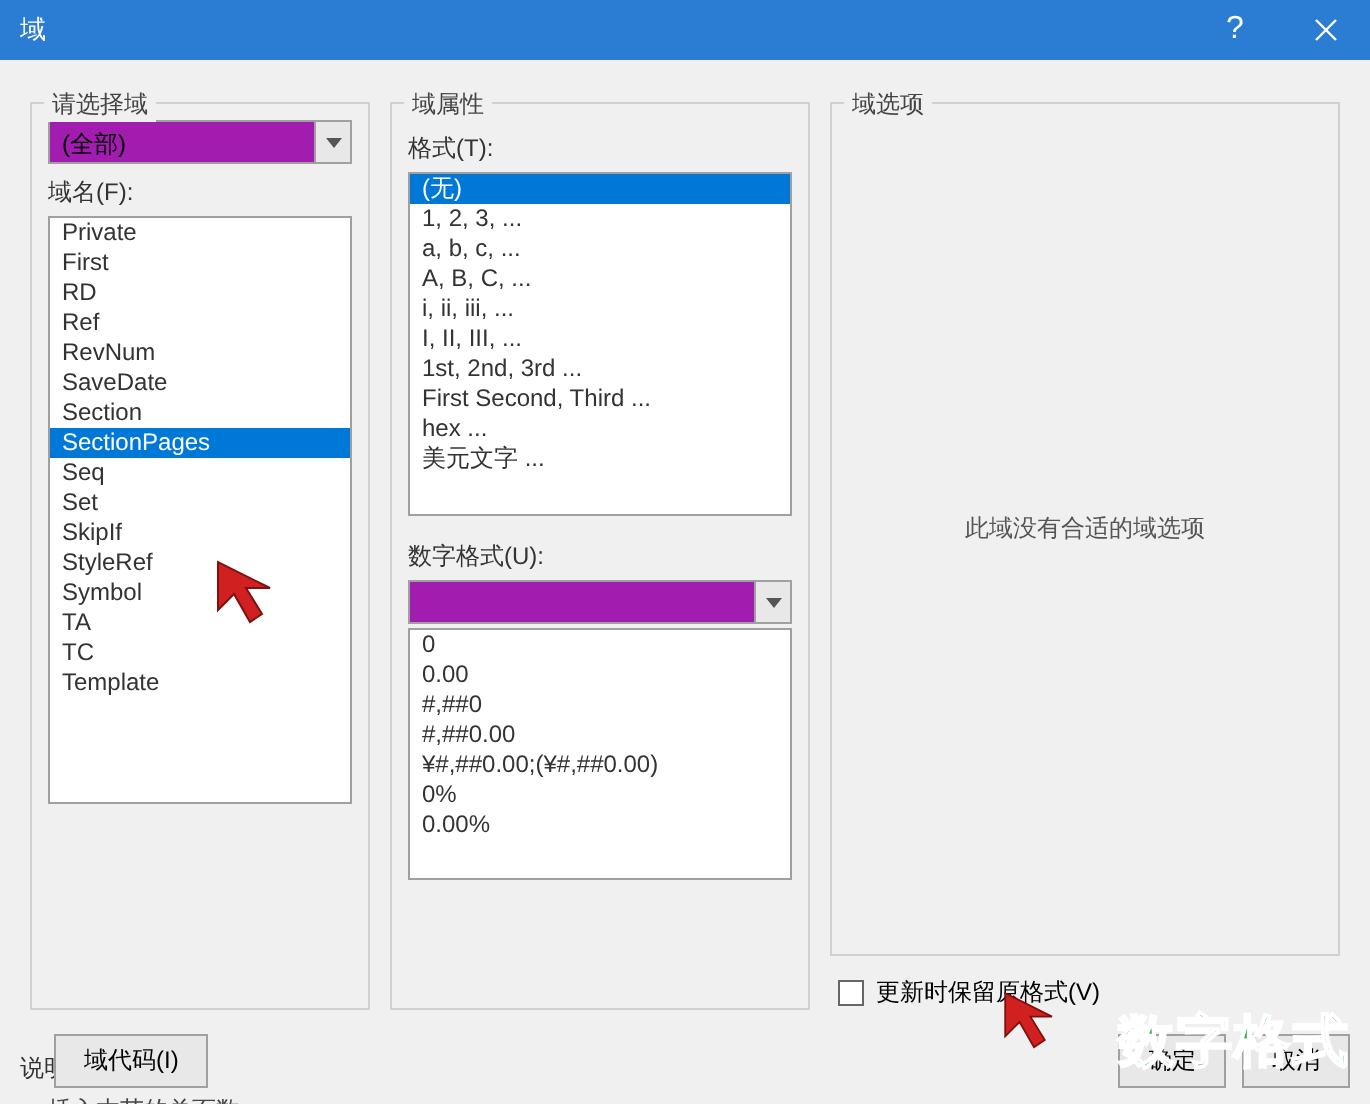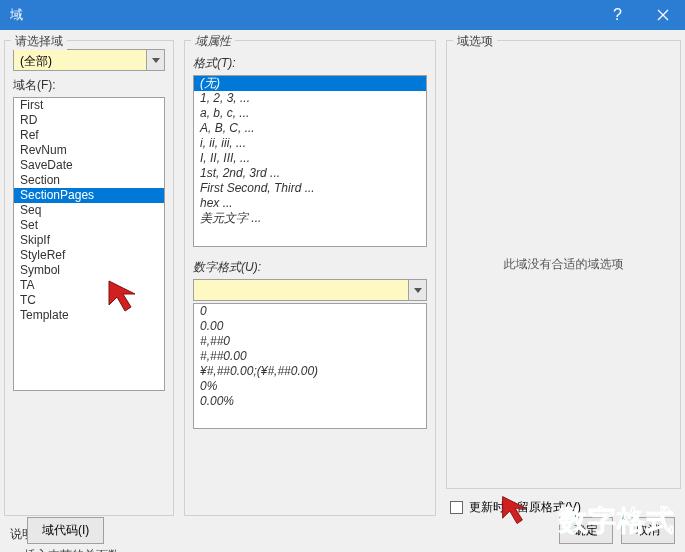--- a/index.html
+++ b/index.html
@@ -35,25 +35,25 @@
       display: flex;
       align-items: center;
       justify-content: center;
       color: white;
       font-size: 16px;
       cursor: pointer;
     }
     .content {
       display: flex;
       height: 490px;
-      padding: 4px;
+      padding: 15px;
       gap: 10px;
     }
     .col-left { width: 170px; display: flex; flex-direction: column; }
-    .col-mid { width: 252px; display: flex; flex-direction: column; font-style: italic; }
+    .col-mid { width: 210px; display: flex; flex-direction: column; }
     .col-right { flex: 1; display: flex; flex-direction: column; position: relative; }
     .group {
       border: 1px solid #d0d0d0;
       padding: 8px;
       position: relative;
       margin-top: 6px;
     }
     .group-title {
       position: absolute;
       top: -8px;
@@ -61,21 +61,21 @@
       background: #f0f0f0;
       padding: 0 4px;
       font-size: 12px;
       color: #444;
     }
     .label { margin: 6px 0 3px 0; color: #333; }
     .combo {
       display: flex;
       height: 22px;
       border: 1px solid #a0a0a0;
-      background: #fef9c3;
+      background: #a21caf;
     }
     .combo-text {
       flex: 1;
       padding: 2px 6px;
       line-height: 18px;
     }
     .combo-btn {
       width: 18px;
       border-left: 1px solid #a0a0a0;
       display: flex;
@@ -201,20 +201,21 @@
       <div class="combo">
         <div class="combo-text">(全部)</div>
         <div class="combo-btn">
           <svg viewBox="0 0 8 5">
               <polygon points="0,0 8,0 4,5" fill="#555"></polygon>
             </svg>
         </div>
       </div>
       <div class="label">域名(F):</div>
       <div class="listbox fieldnames" id="fieldnames">
+          <div class="listbox-item">Private</div>
           <div class="listbox-item">First</div>
           <div class="listbox-item">RD</div>
           <div class="listbox-item">Ref</div>
           <div class="listbox-item">RevNum</div>
           <div class="listbox-item">SaveDate</div>
           <div class="listbox-item">Section</div>
           <div class="listbox-item selected">SectionPages</div>
           <div class="listbox-item">Seq</div>
           <div class="listbox-item">Set</div>
           <div class="listbox-item">SkipIf</div>

